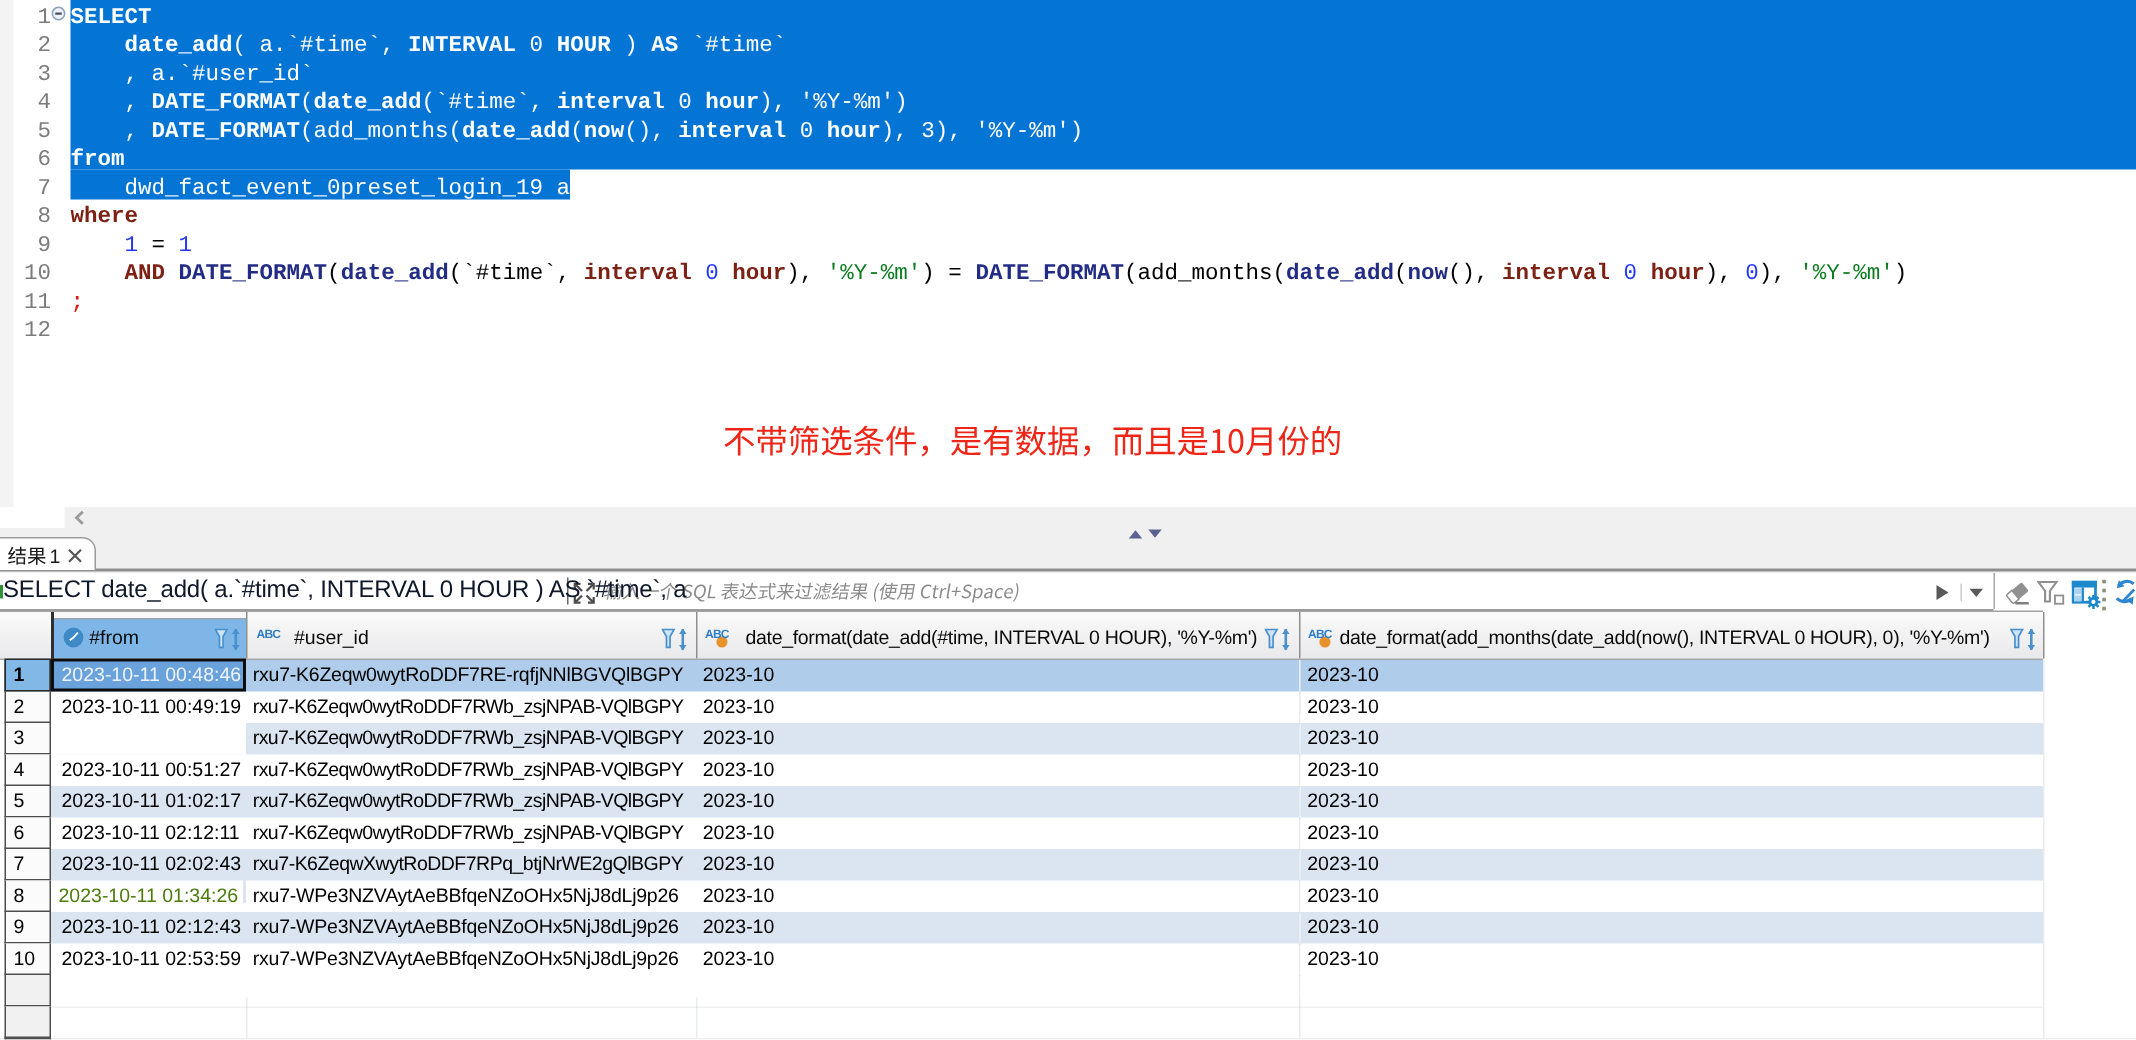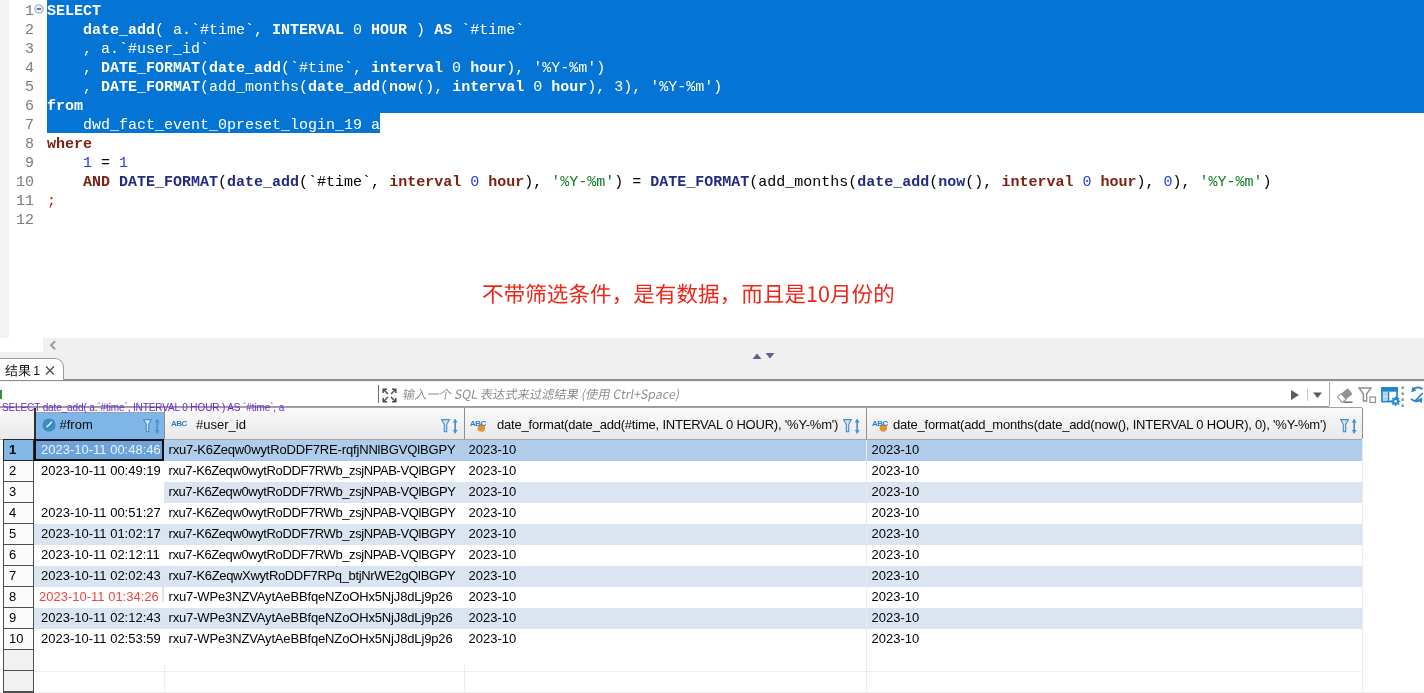--- a/index.html
+++ b/index.html
@@ -78,21 +78,21 @@
       </svg></div>
   <div style="position:absolute;left:33px;top:363px;height:16px;line-height:16px;font-size:13px;color:#1a1a1a;z-index:3">1</div>
   <svg style="position:absolute;left:44px;top:365px;z-index:3" width="12" height="11" viewBox="0 0 12 11">
       <path d="M2 1.5 L10 9.5 M10 1.5 L2 9.5" stroke="#565656" stroke-width="1.45"></path>
     </svg>
   <div style="position:absolute;left:0;top:379px;width:1424px;height:1.5px;background:#8f8f8f"></div>
 
   <div style="position:absolute;left:0;top:382px;width:1329px;height:23.5px;background:#ffffff"></div>
   <div style="position:absolute;left:0;top:405.5px;width:1329px;height:2px;background:#9a9a9a"></div>
   <div style="position:absolute;left:1328.5px;top:382px;width:1px;height:24px;background:#a8a8a8"></div>
-  <div style="position:absolute;left:2px;top:400px;height:16px;line-height:16px;font-size:10px;color:#6d28d9;white-space:pre;letter-spacing:-0.12px;z-index:2">SELECT date_add( a.`#time`, INTERVAL 0 HOUR ) AS `#time`, a</div>
+  <div style="position:absolute;left:2px;top:386px;height:16px;line-height:16px;font-size:16px;color:#0f172a;white-space:pre;letter-spacing:-0.12px;z-index:2">SELECT date_add( a.`#time`, INTERVAL 0 HOUR ) AS `#time`, a</div>
   <div style="position:absolute;left:377.5px;top:385px;width:1px;height:18px;background:#6a6a6a"></div>
   <div style="position:absolute;left:0px;top:390px;width:1.5px;height:9px;background:#2f9437"></div>
   <svg style="position:absolute;left:380.5px;top:386.5px" width="17" height="17" viewBox="0 0 17 17">
       <g stroke="#4c4c4c" stroke-width="1.5" fill="none">
         <path d="M2.2 6 V2.2 H6"></path>
         <path d="M2.5 2.5 L7 7"></path>
         <path d="M11 2.2 H14.8 V6"></path>
         <path d="M14.5 2.5 L10 7"></path>
         <path d="M2.2 11 V14.8 H6"></path>
         <path d="M2.5 14.5 L7 10"></path>
@@ -232,21 +232,21 @@
 <div class="cell" style="top:544.5px;left:34px;width:129.5px;background:#ffffff;color:#000000;padding-left:7px">2023-10-11 02:12:11</div>
 <div class="cell" style="top:544.5px;left:164.0px;width:299.5px;background:#ffffff;padding-left:4.5px;letter-spacing:-0.397px">rxu7-K6Zeqw0wytRoDDF7RWb_zsjNPAB-VQlBGPY</div>
 <div class="cell" style="top:544.5px;left:464.0px;width:402.0px;background:#ffffff;padding-left:4.5px">2023-10</div>
 <div class="cell" style="top:544.5px;left:866.5px;width:495.0px;background:#ffffff;padding-left:5px">2023-10</div>
 <div class="gut" style="top:565.5px;background:#fbfbfb;">7</div>
 <div class="cell" style="top:565.5px;left:34px;width:129.5px;background:#dbe5f1;color:#000000;padding-left:7px">2023-10-11 02:02:43</div>
 <div class="cell" style="top:565.5px;left:164.0px;width:299.5px;background:#dbe5f1;padding-left:4.5px;letter-spacing:-0.34px">rxu7-K6ZeqwXwytRoDDF7RPq_btjNrWE2gQlBGPY</div>
 <div class="cell" style="top:565.5px;left:464.0px;width:402.0px;background:#dbe5f1;padding-left:4.5px">2023-10</div>
 <div class="cell" style="top:565.5px;left:866.5px;width:495.0px;background:#dbe5f1;padding-left:5px">2023-10</div>
 <div class="gut" style="top:586.5px;background:#fbfbfb;">8</div>
-<div class="cell" style="top:586.5px;left:32px;width:129.5px;background:#ffffff;color:#ef4444;padding-left:7px">2023-10-11 01:34:26</div>
+<div class="cell" style="top:586.5px;left:32px;width:129.5px;background:#ffffff;color:#4d7c0f;padding-left:7px">2023-10-11 01:34:26</div>
 <div class="cell" style="top:586.5px;left:164.0px;width:299.5px;background:#ffffff;padding-left:4.5px;letter-spacing:-0.15px">rxu7-WPe3NZVAytAeBBfqeNZoOHx5NjJ8dLj9p26</div>
 <div class="cell" style="top:586.5px;left:464.0px;width:402.0px;background:#ffffff;padding-left:4.5px">2023-10</div>
 <div class="cell" style="top:586.5px;left:866.5px;width:495.0px;background:#ffffff;padding-left:5px">2023-10</div>
 <div class="gut" style="top:607.5px;background:#fbfbfb;">9</div>
 <div class="cell" style="top:607.5px;left:34px;width:129.5px;background:#dbe5f1;color:#000000;padding-left:7px">2023-10-11 02:12:43</div>
 <div class="cell" style="top:607.5px;left:164.0px;width:299.5px;background:#dbe5f1;padding-left:4.5px;letter-spacing:-0.15px">rxu7-WPe3NZVAytAeBBfqeNZoOHx5NjJ8dLj9p26</div>
 <div class="cell" style="top:607.5px;left:464.0px;width:402.0px;background:#dbe5f1;padding-left:4.5px">2023-10</div>
 <div class="cell" style="top:607.5px;left:866.5px;width:495.0px;background:#dbe5f1;padding-left:5px">2023-10</div>
 <div class="gut" style="top:628.5px;background:#fbfbfb;">10</div>
 <div class="cell" style="top:628.5px;left:34px;width:129.5px;background:#ffffff;color:#000000;padding-left:7px">2023-10-11 02:53:59</div>

